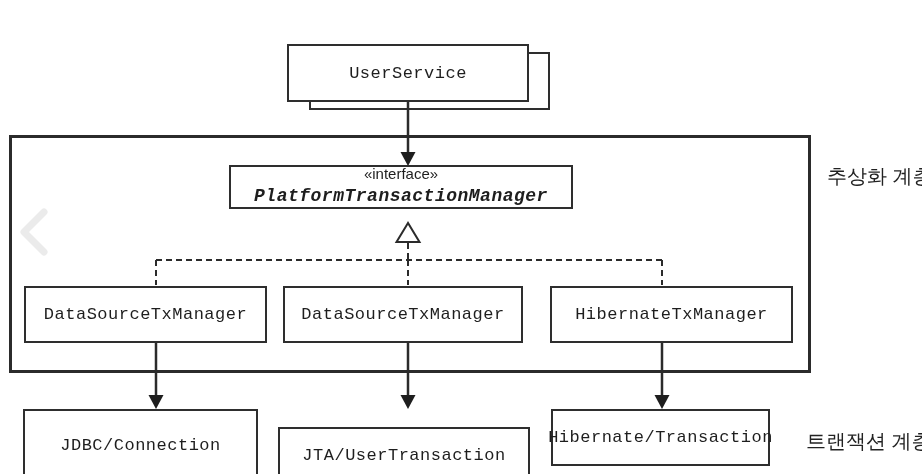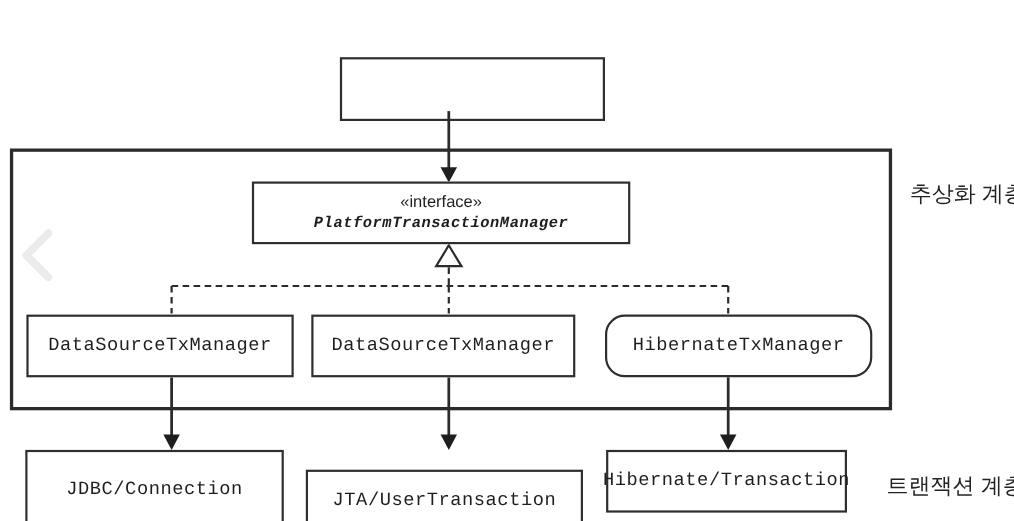--- a/index.html
+++ b/index.html
@@ -48,21 +48,21 @@
     line-height: 1.25;
   }
   .stereotype {
     font-family: "Liberation Sans", "DejaVu Sans", sans-serif;
     font-size: 15px;
     letter-spacing: 0;
   }
   .interface-name {
     font-weight: bold;
     font-style: italic;
-    font-size: 14px;
+    font-size: 18px;
     letter-spacing: 0.5px;
   }
   .layer-label {
     position: absolute;
     font-family: "Liberation Sans", "DejaVu Sans", sans-serif;
     font-size: 20px;
     color: #222222;
     white-space: nowrap;
     z-index: 3;
   }
@@ -112,33 +112,36 @@
       <line x1="408" y1="343" x2="408" y2="396" stroke="#2b2b2b" stroke-width="2.5"></line>
       <polygon points="400.5,395 415.5,395 408,409" fill="#1e1e1e"></polygon>
     </g>
     <g>
       <line x1="662" y1="343" x2="662" y2="396" stroke="#2b2b2b" stroke-width="2.5"></line>
       <polygon points="654.5,395 669.5,395 662,409" fill="#1e1e1e"></polygon>
     </g>
   </svg>
 
   <div class="shadow-box" style="left:309px; top:52px; width:241px; height:58px;"></div>
+  <div class="box" style="left:287px; top:44px; width:242px; height:58px;">
+    <span>UserService</span>
+  </div>
 
-  <div class="box interface-box" style="left:229px; top:165px; width:344px; height:57px;">
+  <div class="box interface-box" style="left:229px; top:165px; width:344px; height:44px;justify-content:flex-end;">
     <span class="stereotype">«interface»</span>
     <span class="interface-name">PlatformTransactionManager</span>
   </div>
 
   <div class="box" style="left:24px; top:286px; width:243px; height:57px;">
     <span>DataSourceTxManager</span>
   </div>
   <div class="box" style="left:283px; top:286px; width:240px; height:57px;">
     <span>DataSourceTxManager</span>
   </div>
-  <div class="box" style="left:550px; top:286px; width:243px; height:57px;border-radius:18px;">
+  <div class="box" style="left:550px; top:286px; width:243px; height:57px;">
     <span>HibernateTxManager</span>
   </div>
 
   <div class="box" style="left:23px; top:409px; width:235px; height:72px;">
     <span>JDBC/Connection</span>
   </div>
   <div class="box" style="left:278px; top:409px; width:252px; height:57px;margin-top:18px;">
     <span>JTA/UserTransaction</span>
   </div>
   <div class="box" style="left:551px; top:409px; width:219px; height:57px;">

